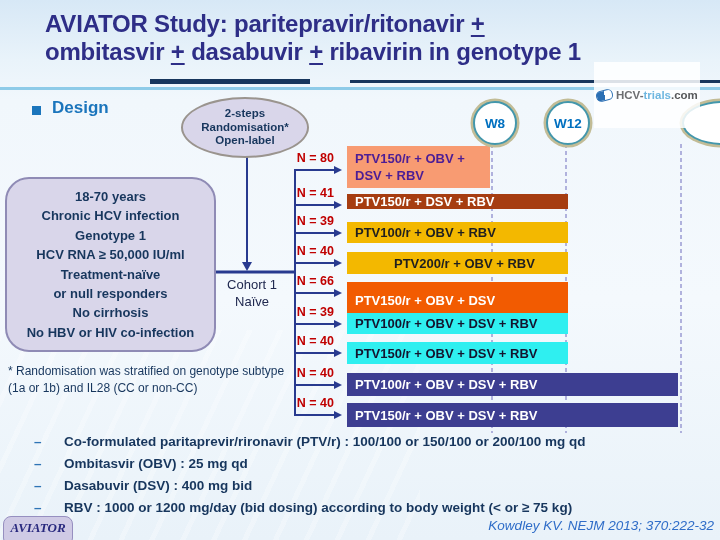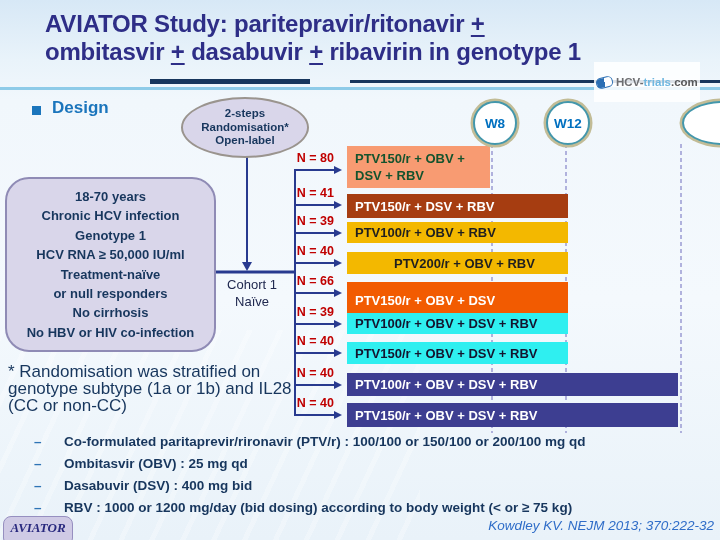--- a/index.html
+++ b/index.html
@@ -8,47 +8,47 @@
     background:linear-gradient(180deg,#d7e8f6 0px,#e9f3fa 60px,#f1f7fc 100px,#f4f9fd 300px,#e9f2f9 540px);}
   .streaks{position:absolute;left:0;top:330px;width:420px;height:210px;opacity:.3;pointer-events:none;
     background:repeating-linear-gradient(115deg,rgba(255,255,255,.9) 0 5px,rgba(255,255,255,0) 5px 28px);}
   .title{position:absolute;left:45px;top:10px;width:660px;font-size:24px;font-weight:bold;
     color:#2e2e87;line-height:28px;letter-spacing:-.2px;}
   .title u{text-underline-offset:3px;}
   .rule-navy-thick{position:absolute;left:150px;top:79px;width:160px;height:5px;background:#17365d;}
   .rule-navy-thin{position:absolute;left:350px;top:80px;width:370px;height:3px;background:#17365d;}
   .rule-cyan{position:absolute;left:0;top:87px;width:720px;height:3px;background:#8ecbe8;}
   .logo{position:absolute;left:594px;top:62px;height:34px;display:flex;align-items:center;background:rgba(255,255,255,.85);
-    padding:3px 2px;z-index:6;font-size:11.5px;font-weight:bold;}
+    padding:16px 2px;z-index:6;font-size:11.5px;font-weight:bold;}
   .pill{width:15px;height:9px;border-radius:5px;border:1px solid #2b6fb4;overflow:hidden;transform:rotate(-14deg);
     display:inline-block;margin-right:3px;background:linear-gradient(90deg,#2b6fb4 0 50%,#ffffff 50% 100%);}
   .logo .g1{color:#6d6e71;} .logo .g2{color:#6fb7e0;} .logo .g3{color:#58595b;}
   .design{position:absolute;left:52px;top:98px;font-size:17px;font-weight:bold;}
   .design-bullet{position:absolute;left:32px;top:106px;width:9px;height:9px;background:#1b75bc;}
   .ellipse{position:absolute;left:181px;top:97px;width:124px;height:57px;border-radius:50%;
     background:#d9d6ea;border:2px solid #9a948e;display:flex;align-items:center;justify-content:center;
     text-align:center;font-size:11.5px;font-weight:bold;color:#17365d;line-height:13.5px;white-space:pre-line;z-index:3;}
   .criteria{position:absolute;left:5px;top:177px;width:207px;height:171px;border-radius:24px;
     background:#d9d6ea;border:2px solid #8f8bb5;display:flex;align-items:center;justify-content:center;
     text-align:center;font-size:13px;font-weight:bold;color:#17365d;line-height:19.4px;white-space:pre-line;z-index:3;}
   .cohort{position:absolute;left:212px;top:276px;width:80px;text-align:center;font-size:13px;
     color:#20294f;line-height:17px;white-space:pre-line;z-index:3;}
-  .footnote{position:absolute;left:8px;top:363px;width:294px;font-size:17px;color:#17365d;line-height:17px;z-index:3;}
+  .footnote{position:absolute;left:8px;top:363px;width:294px;font-size:12px;color:#17365d;line-height:17px;z-index:3;}
   svg.flow{position:absolute;left:0;top:0;z-index:1;pointer-events:none;}
   .week{position:absolute;top:101px;width:40px;height:40px;border-radius:50%;background:#ffffff;
     border:2px solid #4397ac;box-shadow:0 0 0 2.5px #c2bc96;display:flex;align-items:center;justify-content:center;
     font-size:13.5px;font-weight:bold;z-index:4;}
   .wk1{left:473px;} .wk2{left:546px;} .wk3{left:682px;padding-left:38px;}
   .nlab{position:absolute;left:258px;width:76px;text-align:right;font-size:12.5px;font-weight:bold;color:#c00000;z-index:3;}
   .n1{top:151px;} .n2{top:186px;} .n3{top:214px;} .n4{top:244px;} .n5{top:274px;}
   .n6{top:305px;} .n7{top:334px;} .n8{top:366px;} .n9{top:396px;}
   .bar{position:absolute;left:347px;display:flex;align-items:center;padding-left:8px;box-sizing:border-box;
     font-size:13px;font-weight:bold;white-space:pre-line;line-height:17px;z-index:2;}
   .b1{top:146px;height:42px;width:143px;}
-  .b2{top:194px;height:24px;width:221px;}
+  .b2{top:194px;height:15px;width:221px;}
   .b3{top:222px;height:21px;width:221px;}
   .b4{top:252px;height:22px;width:221px;}
   .b5{top:282px;height:36px;width:221px;}
   .b6{top:313px;height:21px;width:221px;}
   .b7{top:342px;height:22px;width:221px;}
   .b8{top:373px;height:23px;width:331px;}
   .b9{top:403px;height:24px;width:331px;}
   .bullet-row{position:absolute;left:34px;display:flex;z-index:3;}
   .bullet-dash{color:#2e74b5;font-weight:bold;font-size:13.5px;width:30px;}
   .bullet-text{font-size:13.5px;font-weight:bold;color:#17365d;}
@@ -145,21 +145,21 @@
   <div class="nlab n1">N = 80</div>
   <div class="nlab n2">N = 41</div>
   <div class="nlab n3">N = 39</div>
   <div class="nlab n4">N = 40</div>
   <div class="nlab n5">N = 66</div>
   <div class="nlab n6">N = 39</div>
   <div class="nlab n7">N = 40</div>
   <div class="nlab n8">N = 40</div>
   <div class="nlab n9">N = 40</div>
 
-  <div class="bar b1" style="background: rgb(248, 155, 114); color: #14532d;">PTV150/r + OBV +
+  <div class="bar b1" style="background: rgb(248, 155, 114); color: #4c1d95;">PTV150/r + OBV +
 DSV  + RBV</div>
   <div class="bar b2" style="background: rgb(166, 61, 17); color: rgb(255, 255, 255);">PTV150/r + DSV + RBV</div>
   <div class="bar b3" style="background: rgb(243, 184, 0); color: rgb(31, 31, 31);">PTV100/r + OBV + RBV</div>
   <div class="bar b4" style="background: rgb(243, 184, 0); color: rgb(31, 31, 31); padding-left: 47px;">PTV200/r + OBV + RBV</div>
   <div class="bar b5" style="background: rgb(242, 91, 1); color: rgb(255, 255, 255);">PTV150/r + OBV + DSV</div>
   <div class="bar b6" style="background: rgb(47, 239, 240); color: rgb(20, 20, 46);">PTV100/r + OBV + DSV + RBV</div>
   <div class="bar b7" style="background: rgb(47, 239, 240); color: rgb(20, 20, 46);">PTV150/r + OBV + DSV + RBV</div>
   <div class="bar b8" style="background: rgb(61, 62, 145); color: rgb(255, 255, 255);">PTV100/r + OBV + DSV + RBV</div>
   <div class="bar b9" style="background: rgb(61, 62, 145); color: rgb(255, 255, 255);">PTV150/r + OBV + DSV + RBV</div>
 

